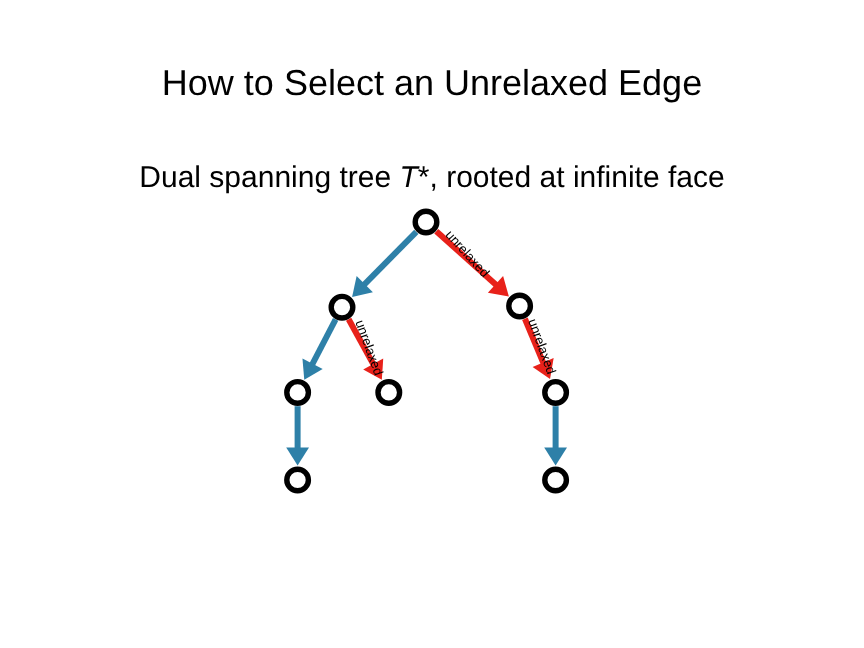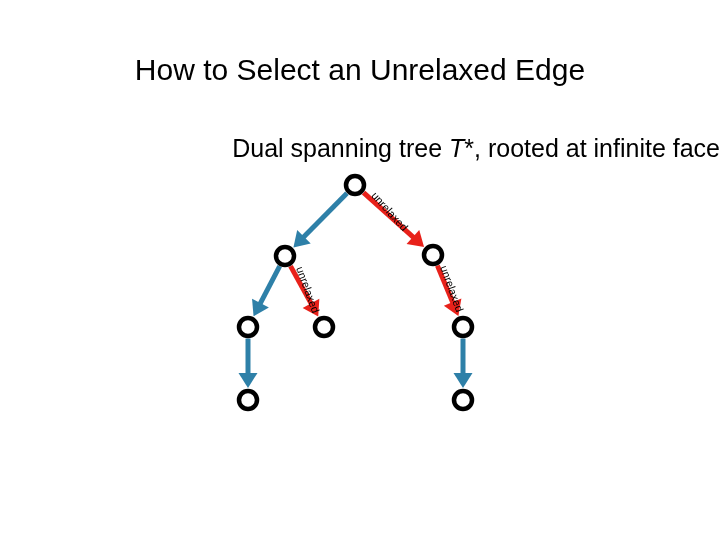--- a/index.html
+++ b/index.html
@@ -34,21 +34,21 @@
     font-weight: normal;
     letter-spacing: 0px;
     color: #000000;
     white-space: nowrap;
   }
   .slide-subtitle {
     position: absolute;
     left: 0;
     top: 133px;
     width: 720px;
-    text-align: right;
+    text-align: center;
     font-size: 25px;
     line-height: 30px;
     font-weight: normal;
     color: #000000;
     white-space: nowrap;
   }
   .slide-subtitle .ital {
     font-style: italic;
   }
   #tree-figure {

